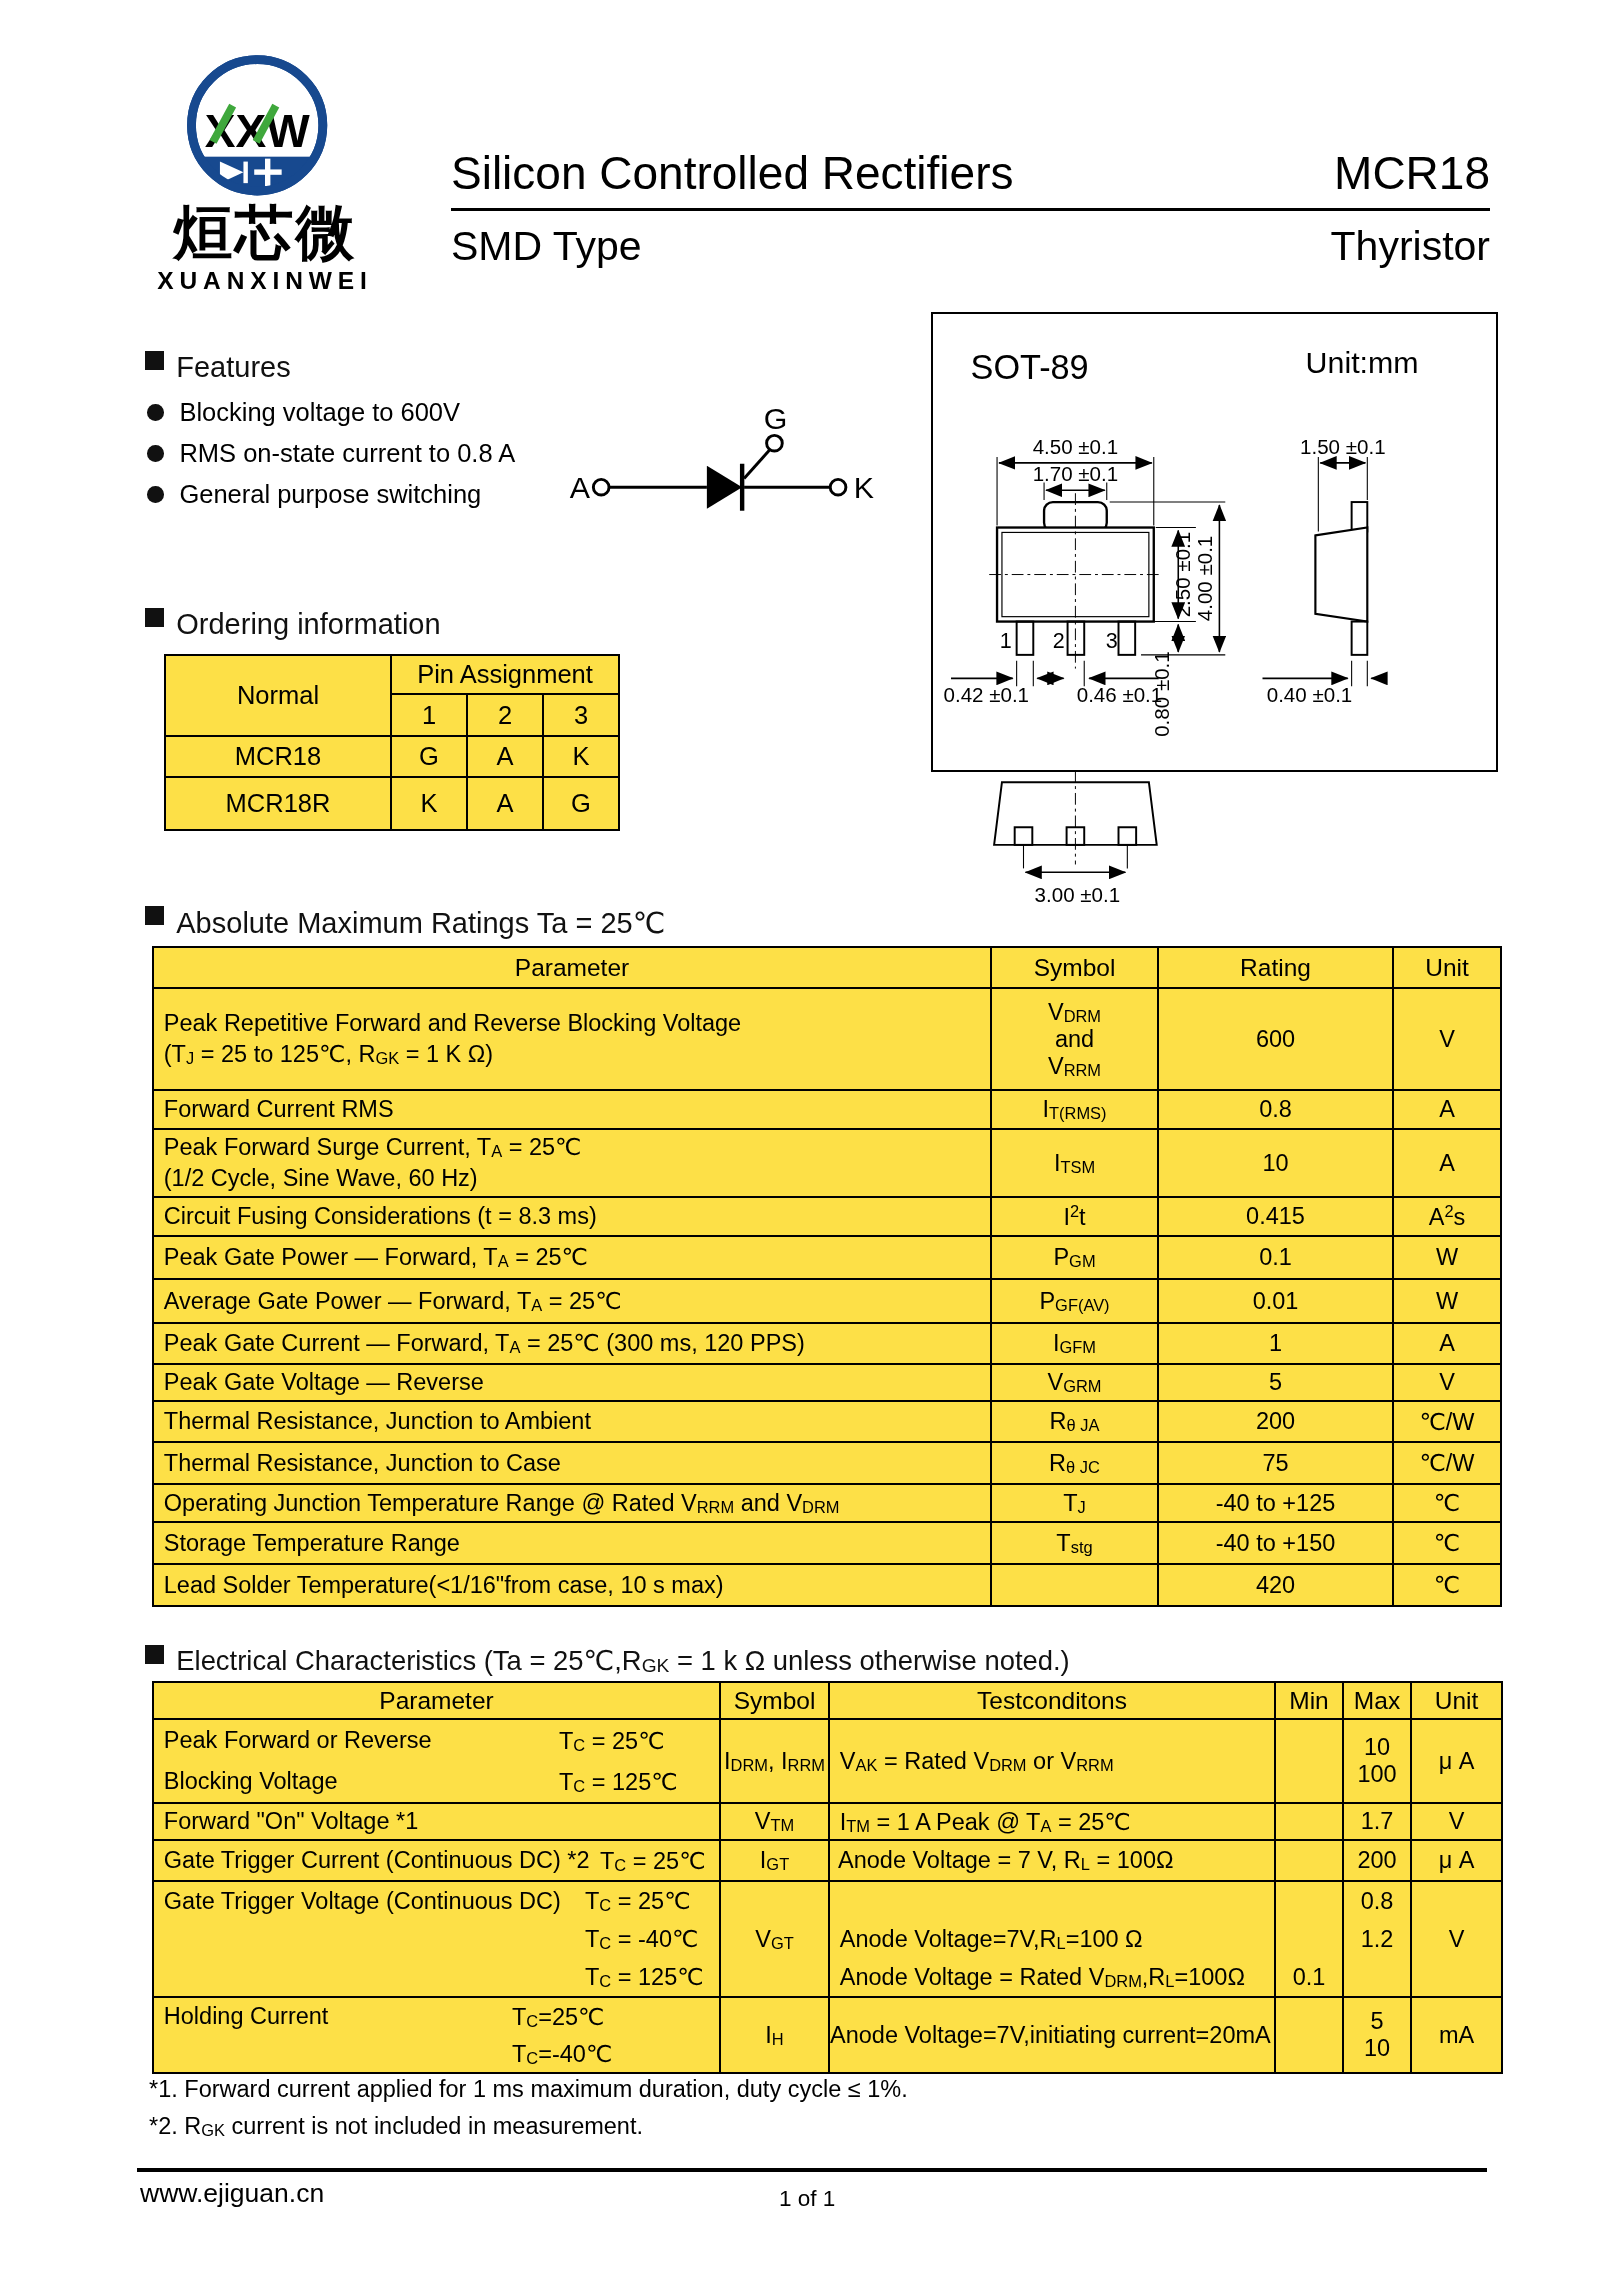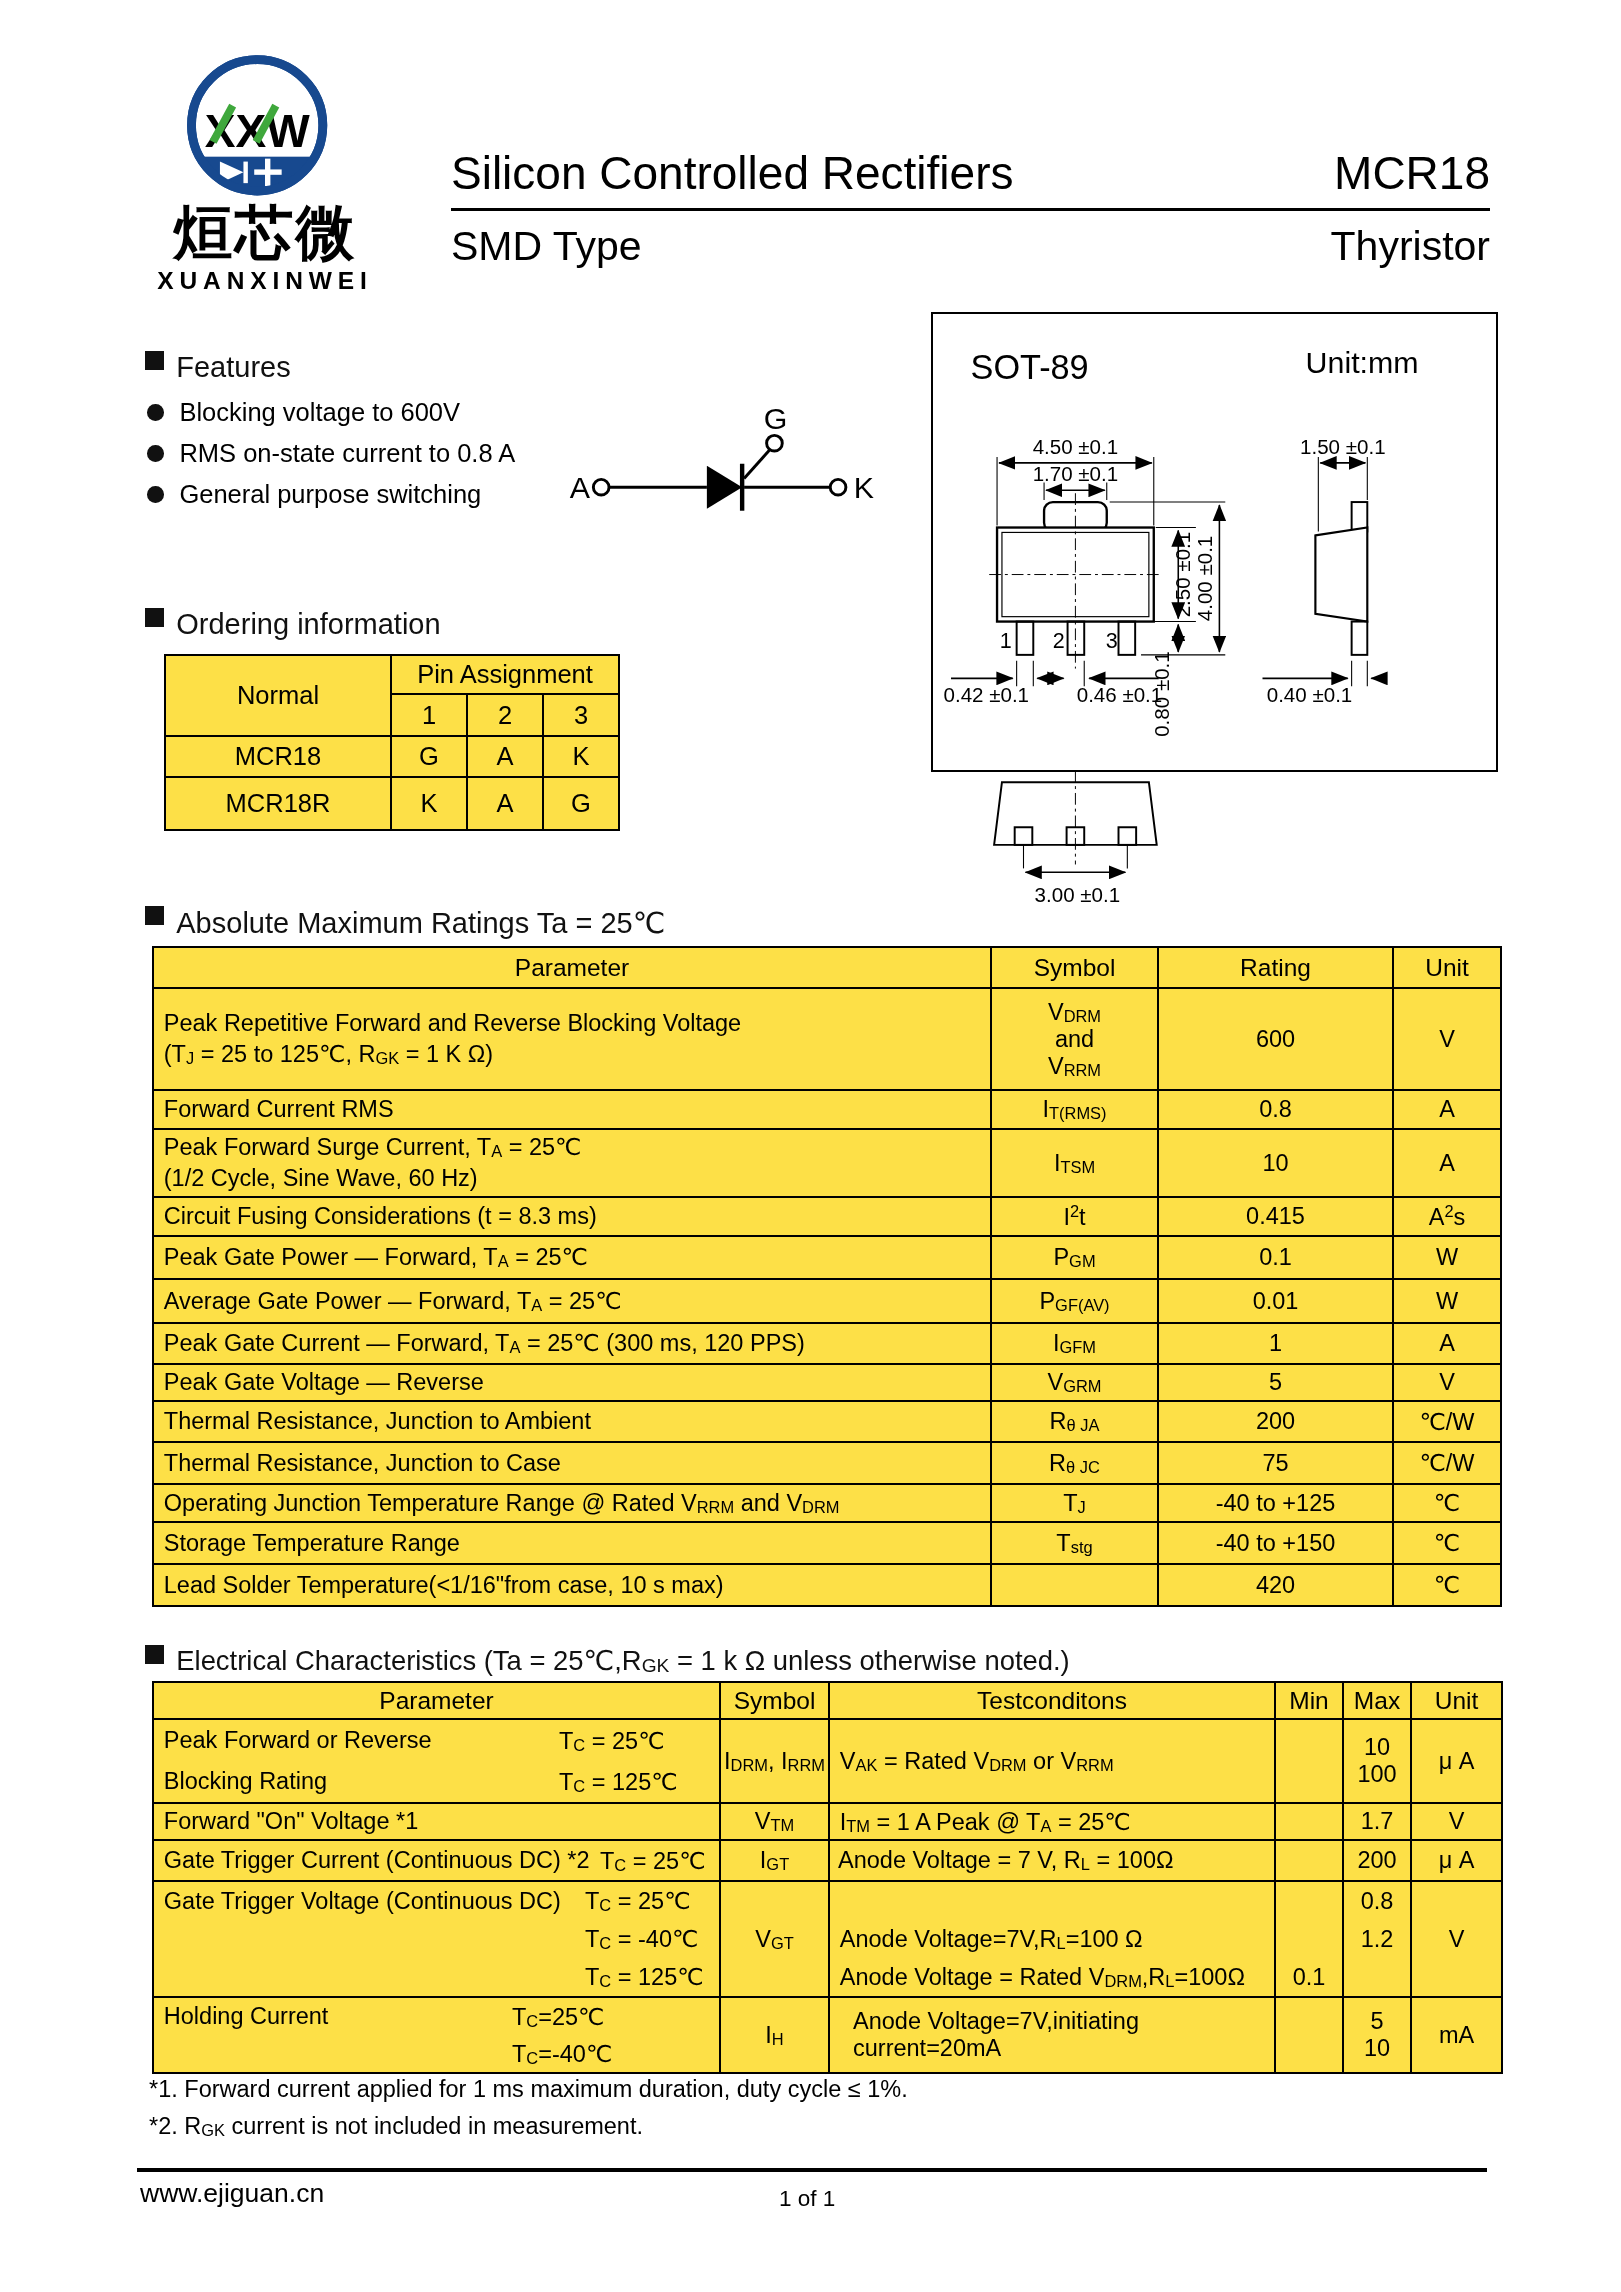--- a/index.html
+++ b/index.html
@@ -384,21 +384,21 @@
       <td>Max</td>
       <td>Unit</td>
     </tr>
     <tr style="height:82px">
       <td class="p">
         <div class="pline" style="height:41px">
           <span>Peak Forward or Reverse</span>
           <span class="tc" style="left:405px">T<sub>C</sub> = 25℃</span>
         </div>
         <div class="pline" style="height:41px">
-          <span>Blocking Rating</span>
+          <span>Blocking Voltage</span>
           <span class="tc" style="left:405px">T<sub>C</sub> = 125℃</span>
         </div>
       </td>
       <td>I<sub>DRM</sub>, I<sub>RRM</sub></td>
       <td class="c" style="padding-left:9.8px">V<sub>AK</sub> = Rated V<sub>DRM</sub> or V<sub>RRM</sub></td>
       <td></td>
       <td>
         <div class="stack">
           <span>10</span>
           <span>100</span>
@@ -472,21 +472,21 @@
       <td class="p">
         <div class="pline" style="height:37px">
           <span>Holding Current</span>
           <span class="tc" style="left:358px">T<sub>C</sub>=25℃</span>
         </div>
         <div class="pline" style="height:37px">
           <span class="tc" style="left:358px">T<sub>C</sub>=-40℃</span>
         </div>
       </td>
       <td>I<sub>H</sub></td>
-      <td class="c" style="padding-left:23px">Anode Voltage=7V,initiating current=20mA</td>
+      <td class="c" style="padding-left:0">Anode Voltage=7V,initiating current=20mA</td>
       <td></td>
       <td>
         <div class="stack">
           <span>5</span>
           <span>10</span>
         </div>
       </td>
       <td>mA</td>
     </tr>
   </tbody>

